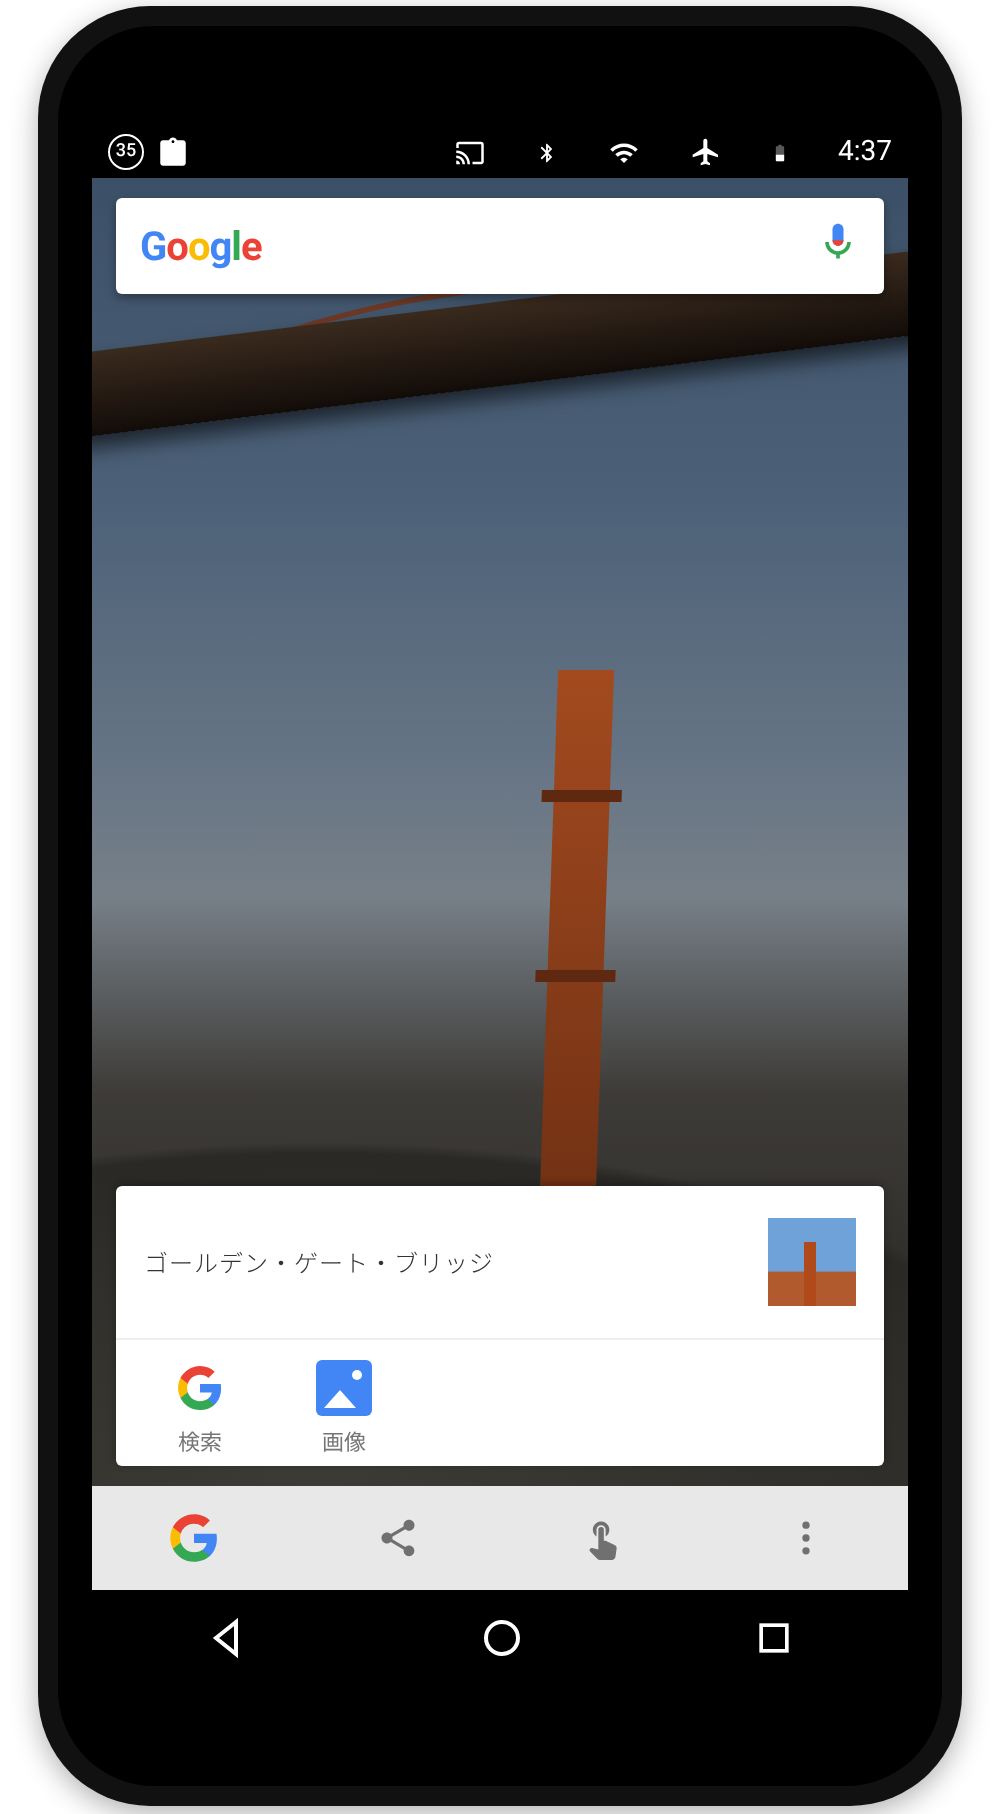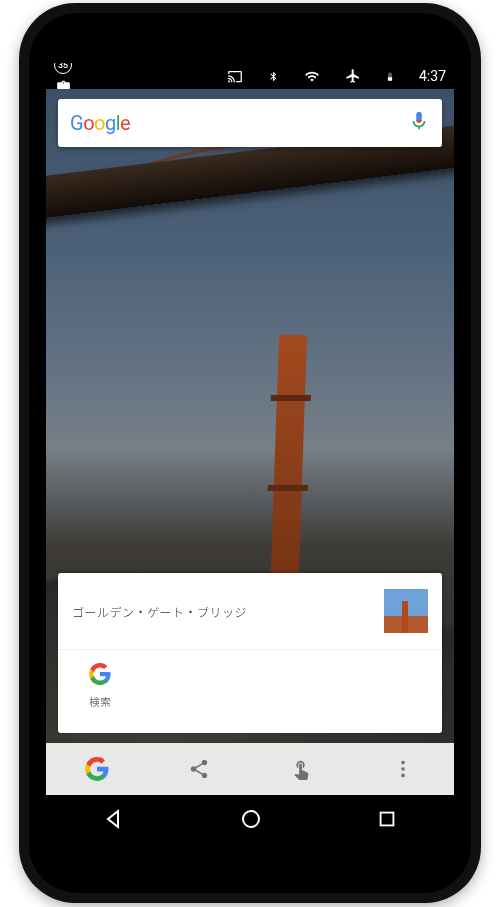--- a/index.html
+++ b/index.html
@@ -57,21 +57,21 @@
   
   .status-bar {
     height: 26px;
     background: #000;
     color: #fff;
     display: flex;
     align-items: center;
     padding: 0 8px;
     font-size: 13px;
   }
-  .status-left { display: flex; gap: 6px; align-items: center; flex-direction: column; }
+  .status-left { display: flex; gap: 6px; align-items: center; }
   .status-right { margin-left: auto; display: flex; gap: 24px; align-items: center; }
   .status-right svg, .status-left svg { display:block; }
   .badge35 {
     width:18px;height:18px;border:1.3px solid #fff;border-radius:50%;
     display:flex;align-items:center;justify-content:center;
     font-size:9px;font-weight:500;color:#fff;
   }
   
   .wallpaper {
     flex: 1;
@@ -117,21 +117,21 @@
     position: absolute;
     top: 10px; left: 12px; right: 12px;
     height: 48px;
     background: #fff;
     border-radius: 3px;
     box-shadow: 0 2px 5px rgba(0,0,0,0.35);
     display: flex; align-items: center;
     padding: 0 12px;
   }
   .google-logo {
-    font-size: 20px; font-weight: 400; letter-spacing: -0.5px;
+    font-size: 20px; font-weight: 700; letter-spacing: -0.5px;
   }
   .gB{color:#4285F4}.gR{color:#EA4335}.gY{color:#FBBC05}.gG{color:#34A853}
   .mic { margin-left: auto; }
   
   .card {
     position: absolute;
     bottom: 10px; left: 12px; right: 12px;
     background: #fff;
     border-radius: 3px;
     box-shadow: 0 -1px 4px rgba(0,0,0,0.3);
@@ -148,21 +148,21 @@
   .card-thumb {
     width:44px; height:44px;
     background: linear-gradient(180deg,#6fa2d9 0%, #6fa2d9 60%, #b05a2d 62%, #b05a2d 100%);
     position:relative;
   }
   .card-thumb::after{
     content:""; position:absolute; left:18px; bottom:0; width:6px; height:32px;
     background:#b04a1a;
   }
   .card-actions {
-    display:flex; padding: 10px 8px 24px 8px;
+    display:flex; padding: 10px 8px 4px 8px;
     gap: 4px;
   }
   .action {
     flex: 0 0 auto;
     width: 68px;
     display:flex; flex-direction:column; align-items:center;
     gap:5px;
   }
   .action-icon {
     width:28px; height:28px; display:flex; align-items:center; justify-content:center;
@@ -265,20 +265,24 @@
               <div class="action-icon">
                 <svg width="24" height="24" viewBox="0 0 48 48">
                     <path fill="#4285F4" d="M45.1 24.5c0-1.6-.1-3.1-.4-4.5H24v8.5h11.8c-.5 2.8-2 5.1-4.4 6.7v5.6h7.1c4.2-3.9 6.6-9.6 6.6-16.3z"></path>
                     <path fill="#34A853" d="M24 46c5.9 0 10.9-2 14.5-5.3l-7.1-5.6c-2 1.3-4.5 2.1-7.4 2.1-5.7 0-10.5-3.8-12.2-9H4.5v5.7C8.1 41 15.5 46 24 46z"></path>
                     <path fill="#FBBC05" d="M11.8 28.2c-.4-1.3-.7-2.7-.7-4.2s.3-2.9.7-4.2v-5.7H4.5C3 17.1 2.1 20.5 2.1 24s.9 6.9 2.4 9.9l7.3-5.7z"></path>
                     <path fill="#EA4335" d="M24 10.8c3.2 0 6.1 1.1 8.4 3.3l6.3-6.3C34.9 4.1 29.9 2 24 2 15.5 2 8.1 7 4.5 14.1l7.3 5.7c1.7-5.2 6.5-9 12.2-9z"></path>
                   </svg>
               </div>
               <div class="action-label">検索</div>
             </div>
+            <div class="action">
+              <div class="action-icon img-icon"></div>
+              <div class="action-label">画像</div>
+            </div>
           </div>
         </div>
       </div>
 
       <div class="bottom-bar">
         <div class="bottom-item">
           <svg width="26" height="26" viewBox="0 0 48 48">
               <path fill="#4285F4" d="M45.1 24.5c0-1.6-.1-3.1-.4-4.5H24v8.5h11.8c-.5 2.8-2 5.1-4.4 6.7v5.6h7.1c4.2-3.9 6.6-9.6 6.6-16.3z"></path>
               <path fill="#34A853" d="M24 46c5.9 0 10.9-2 14.5-5.3l-7.1-5.6c-2 1.3-4.5 2.1-7.4 2.1-5.7 0-10.5-3.8-12.2-9H4.5v5.7C8.1 41 15.5 46 24 46z"></path>
               <path fill="#FBBC05" d="M11.8 28.2c-.4-1.3-.7-2.7-.7-4.2s.3-2.9.7-4.2v-5.7H4.5C3 17.1 2.1 20.5 2.1 24s.9 6.9 2.4 9.9l7.3-5.7z"></path>

